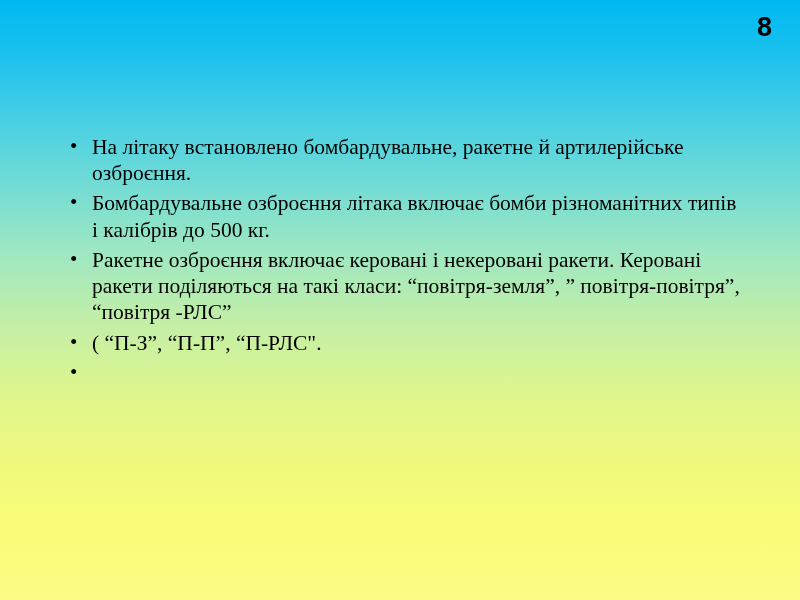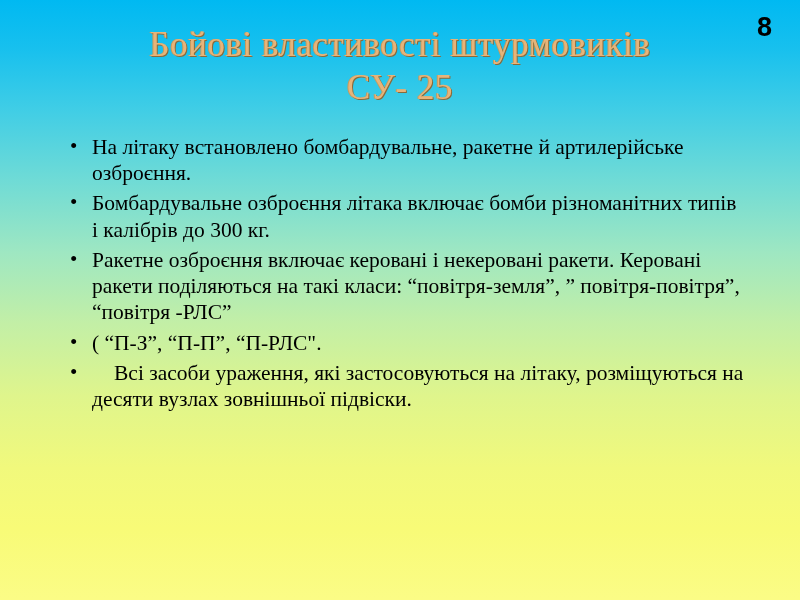--- a/index.html
+++ b/index.html
@@ -94,43 +94,38 @@
     text-indent: 22px;
   }
 </style>
 </head>
 <body>
 
 <div class="slide">
 
   <div class="slide-number">8</div>
 
-  <div class="title">
-    <span>Бойові властивості штурмовиків</span>
-    <span class="line2">СУ- 25</span>
-  </div>
 
   <div class="body">
     <ul class="bullets">
       <li>
         <span class="dot">•</span>
         <span>На літаку встановлено бомбардувальне, ракетне й артилерійське озброєння.</span>
       </li>
       <li>
         <span class="dot">•</span>
-        <span>Бомбардувальне озброєння літака включає бомби різноманітних типів і калібрів до 300 кг.</span>
+        <span>Бомбардувальне озброєння літака включає бомби різноманітних типів і калібрів до 500 кг.</span>
       </li>
       <li>
         <span class="dot">•</span>
         <span>Ракетне озброєння включає керовані і некеровані ракети. Керовані ракети поділяються на такі класи: “повітря-земля”, ” повітря-повітря”, “повітря -РЛС”</span>
       </li>
       <li>
         <span class="dot">•</span>
         <span>( “П-З”, “П-П”, “П-РЛС".</span>
       </li>
       <li>
         <span class="dot">•</span>
       </li>
     </ul>
-    <div class="plain-para">Всі засоби ураження, які застосовуються на літаку, розміщуються на десяти вузлах зовнішньої підвіски.</div>
   </div>
 
 </div>
 
 </body></html>

